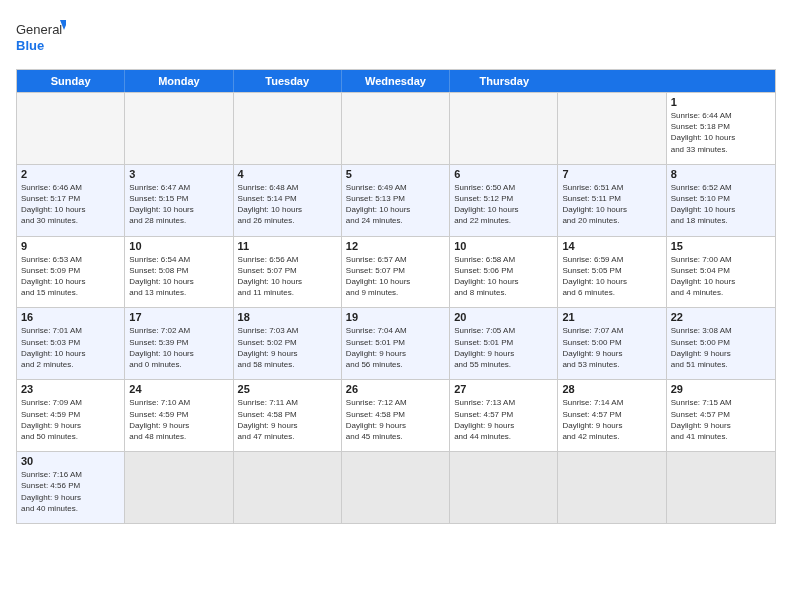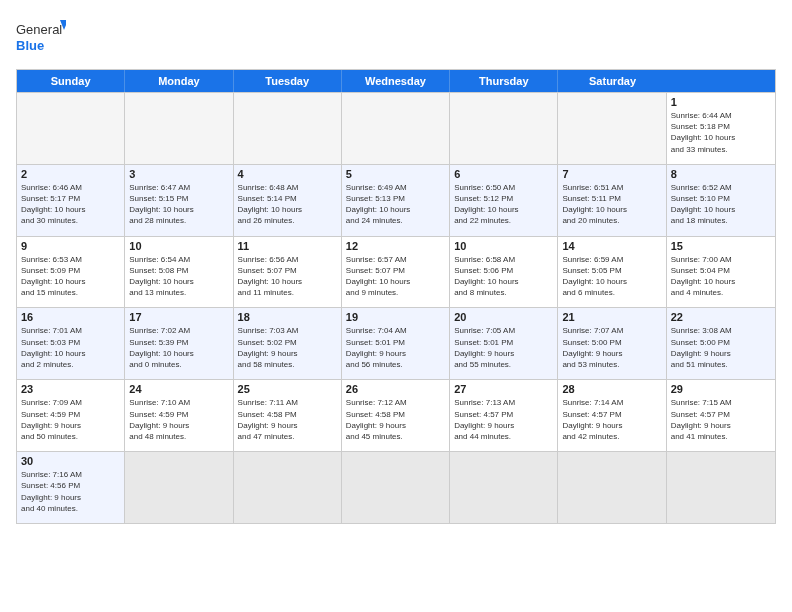--- a/index.html
+++ b/index.html
@@ -122,21 +122,20 @@
     </div>
   </div>
 
   <div class="calendar">
     <div class="cal-header">
     <div class="cal-header-cell">Sunday</div>
         <div class="cal-header-cell">Monday</div>
         <div class="cal-header-cell">Tuesday</div>
         <div class="cal-header-cell">Wednesday</div>
         <div class="cal-header-cell">Thursday</div>
-        <div class="cal-header-cell">Saturday</div>
       </div>
     <div class="cal-body">
     <div class="cal-row">
           <div class="cal-cell empty"></div>
           <div class="cal-cell empty"></div>
           <div class="cal-cell empty"></div>
           <div class="cal-cell empty"></div>
           <div class="cal-cell empty"></div>
           <div class="cal-cell empty"></div>
           <div class="cal-cell">

